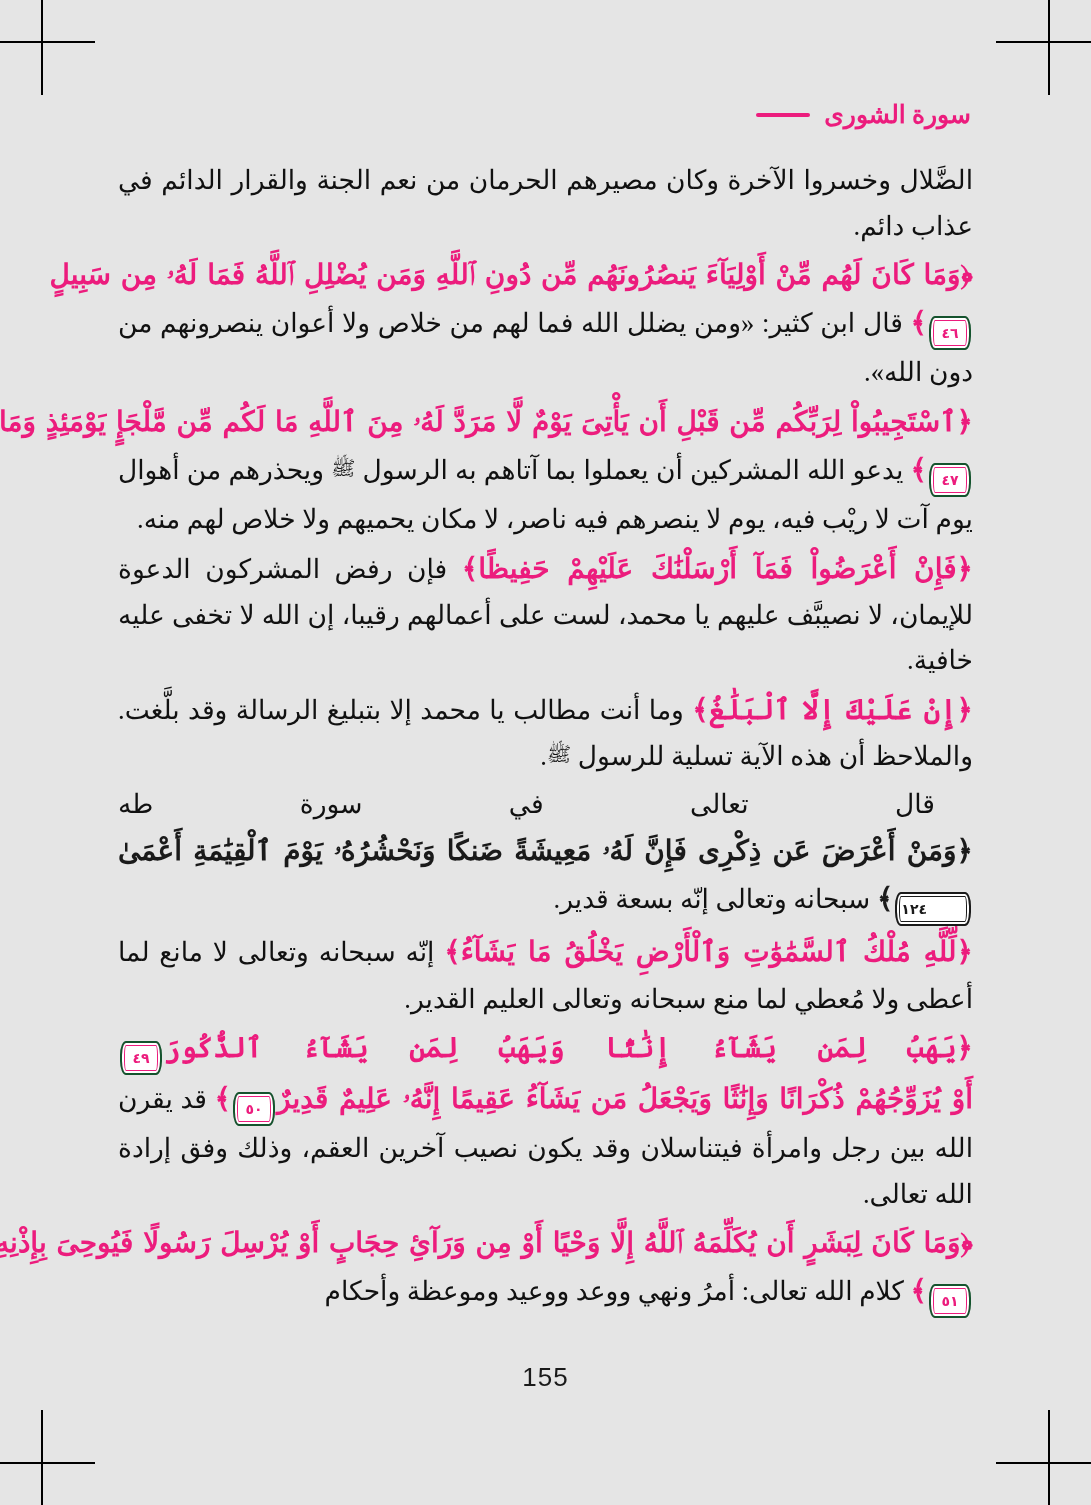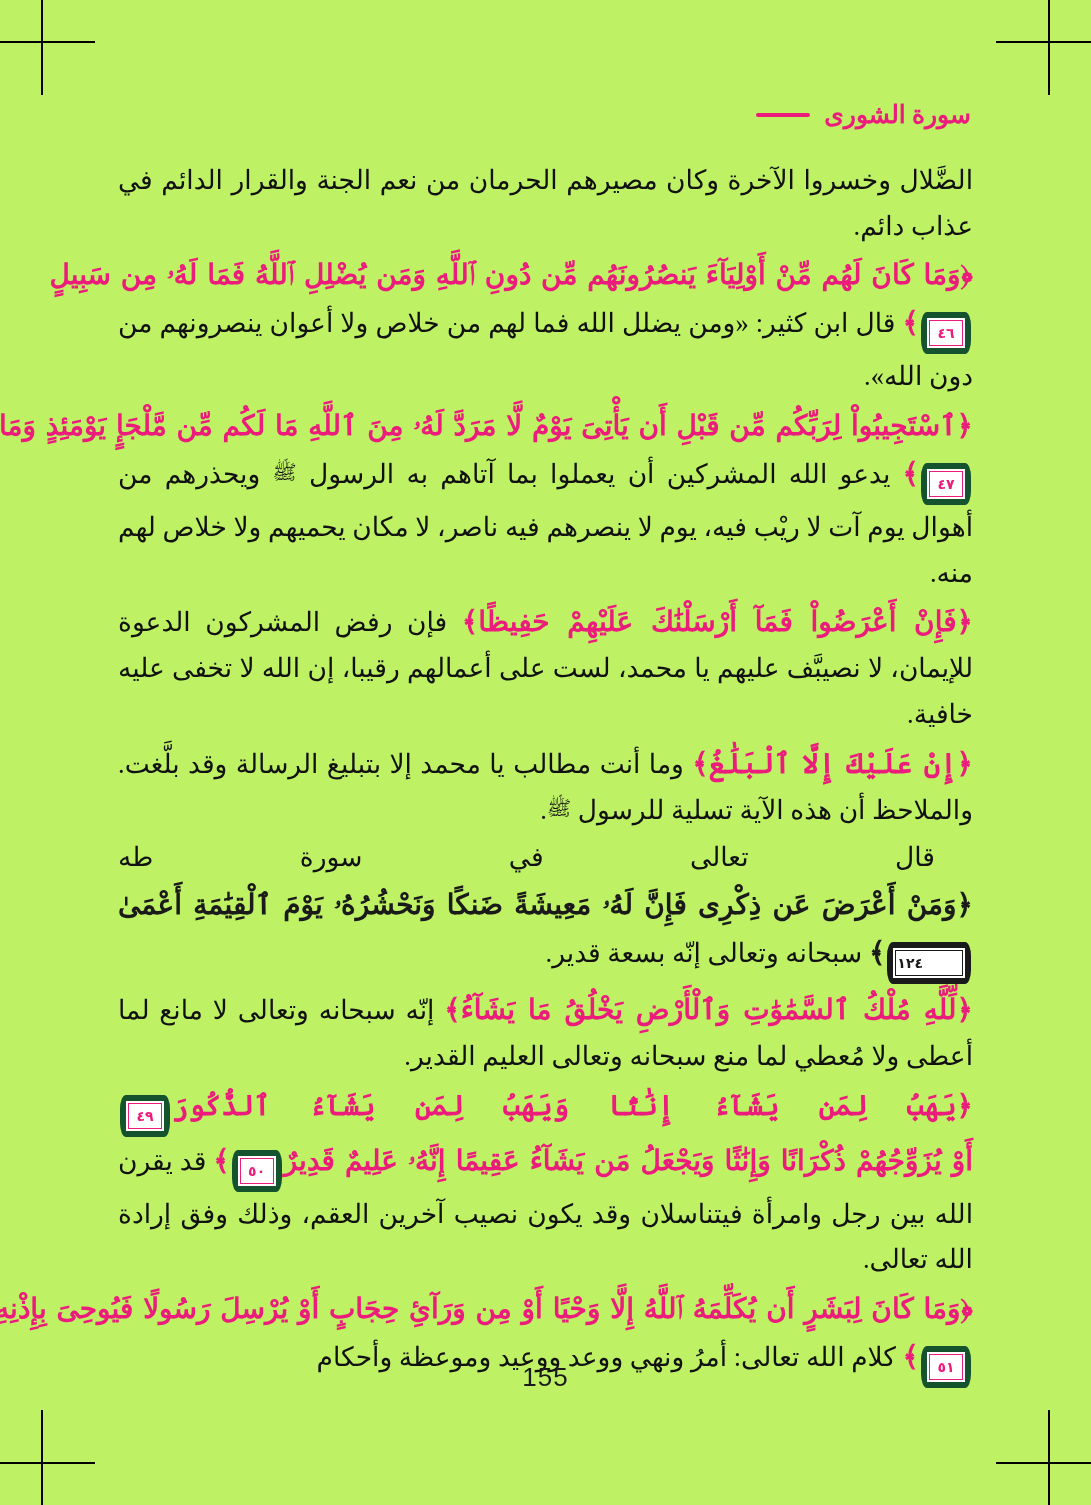--- a/index.html
+++ b/index.html
@@ -6,21 +6,21 @@
   html, body {
     margin: 0;
     padding: 0;
     background: #ffffff;
   }
 
   .page {
     position: relative;
     width: 1091px;
     height: 1505px;
-    background: #bef264;
+    background: #e5e5e5;
     overflow: hidden;
     font-family: "Liberation Serif", "DejaVu Serif", serif;
   }
 
   
   .crop {
     position: absolute;
     background: #000000;
   }
   .crop.h { height: 2px; width: 95px; }
@@ -104,21 +104,21 @@
     height: 30px;
     line-height: 30px;
     margin: 0 2px;
     padding: 0 4px;
     text-align: center;
     font-size: 14px;
     font-weight: 700;
     font-family: "DejaVu Sans", "Liberation Sans", sans-serif;
     vertical-align: -6px;
     color: #ec1c7d;
-    border: 6px solid #14532d;
+    border: 2px solid #14532d;
     border-radius: 6px / 14px;
     box-shadow: inset 0 0 0 2px #ffffff, inset 0 0 0 3px #ec1c7d;
     background: #ffffff;
     unicode-bidi: isolate;
   }
   .medallion.black {
     color: #1a1a1a;
     border-color: #1a1a1a;
     box-shadow: inset 0 0 0 2px #ffffff, inset 0 0 0 3px #1a1a1a;
   }

